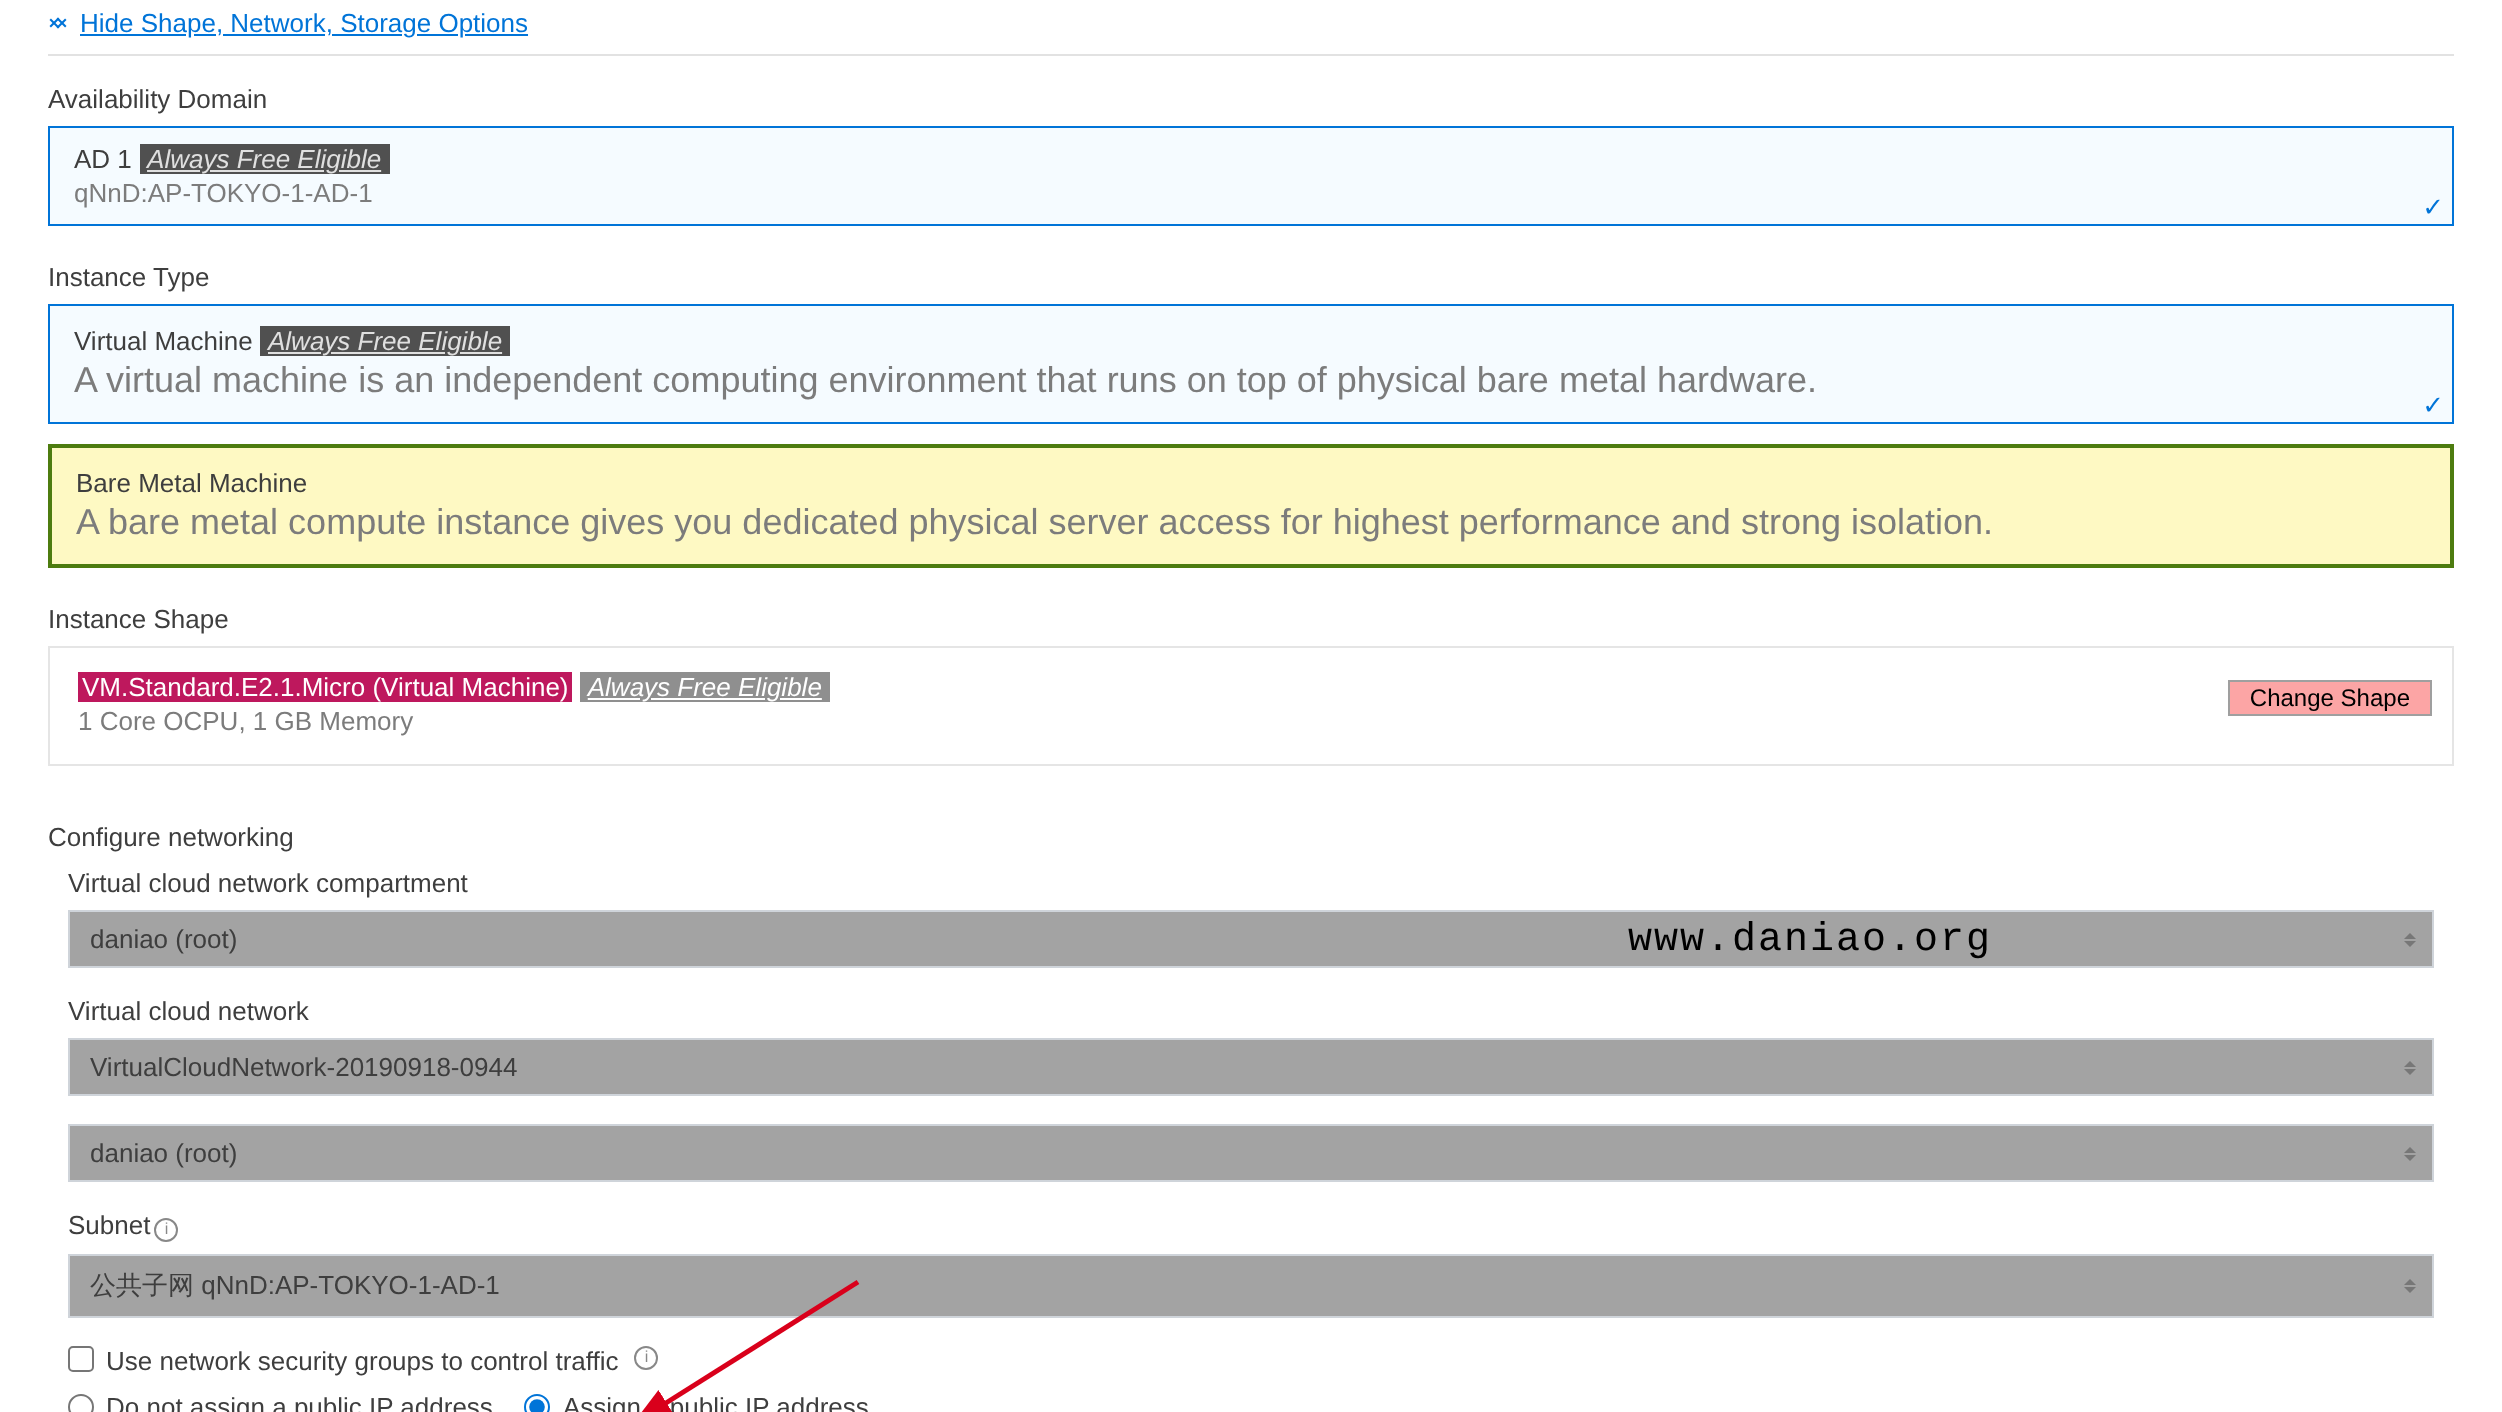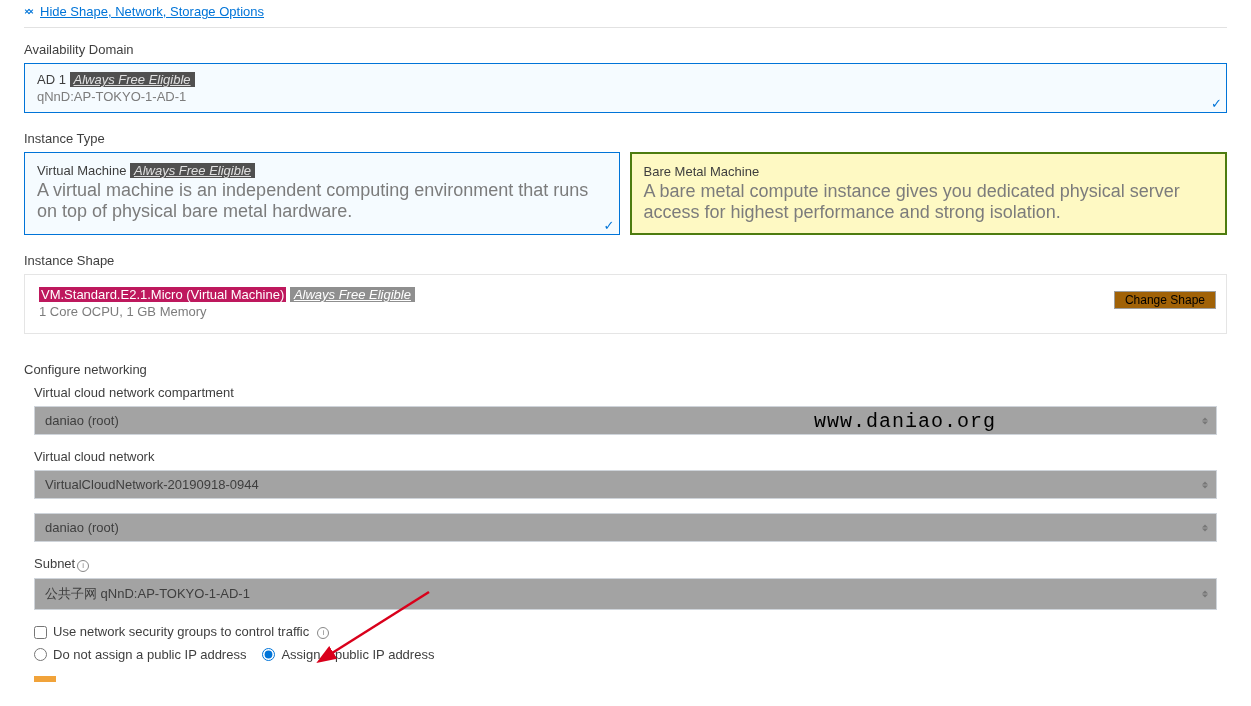--- a/index.html
+++ b/index.html
@@ -60,20 +60,21 @@
     position: absolute;
     right: 4px;
     bottom: 2px;
     color: #0074D8;
     font-size: 13px;
     line-height: 1;
   }
   .card-row {
     display: flex;
     gap: 10px;
+    flex-direction: column;
   }
   .card-row .card { flex: 1; }
 
   .ad-card { padding: 8px 12px; }
 
   .title-line { color: #3e3e3e; }
   .title-line .main-title { color: #3e3e3e; }
   .highlight-blue {
     background: #be185d;
     color: #fff;
@@ -98,21 +99,21 @@
   .shape-box {
     border: 1px solid #e5e5e5;
     padding: 12px 14px;
     position: relative;
     min-height: 60px;
   }
   .change-shape-btn {
     position: absolute;
     right: 10px;
     top: 16px;
-    background: #a16207;
+    background: #fca5a5;
     border: 1px solid #9f9f9f;
     font-size: 12px;
     padding: 1px 10px;
     cursor: pointer;
   }
 
   .networking { margin-top: 28px; }
   .net-group { margin: 8px 10px 14px 10px; }
   .select-box {
     border: 1px solid #cfd4da;
@@ -147,21 +148,21 @@
     border: 1px solid #888;
     border-radius: 50%;
     font-size: 8px;
     color: #888;
     margin-left: 2px;
     line-height: 1;
   }
 
   .checkbox-row, .radio-row {
     display: flex;
-    align-items: flex-end;
+    align-items: flex-start;
     gap: 6px;
     margin: 8px 10px;
     color: #3e3e3e;
     font-size: 13px;
   }
   .radio-row { gap: 16px; }
   .radio-item { display: flex; align-items: center; gap: 6px; }
 
   input[type="checkbox"], input[type="radio"] {
     accent-color: #0074D8;

